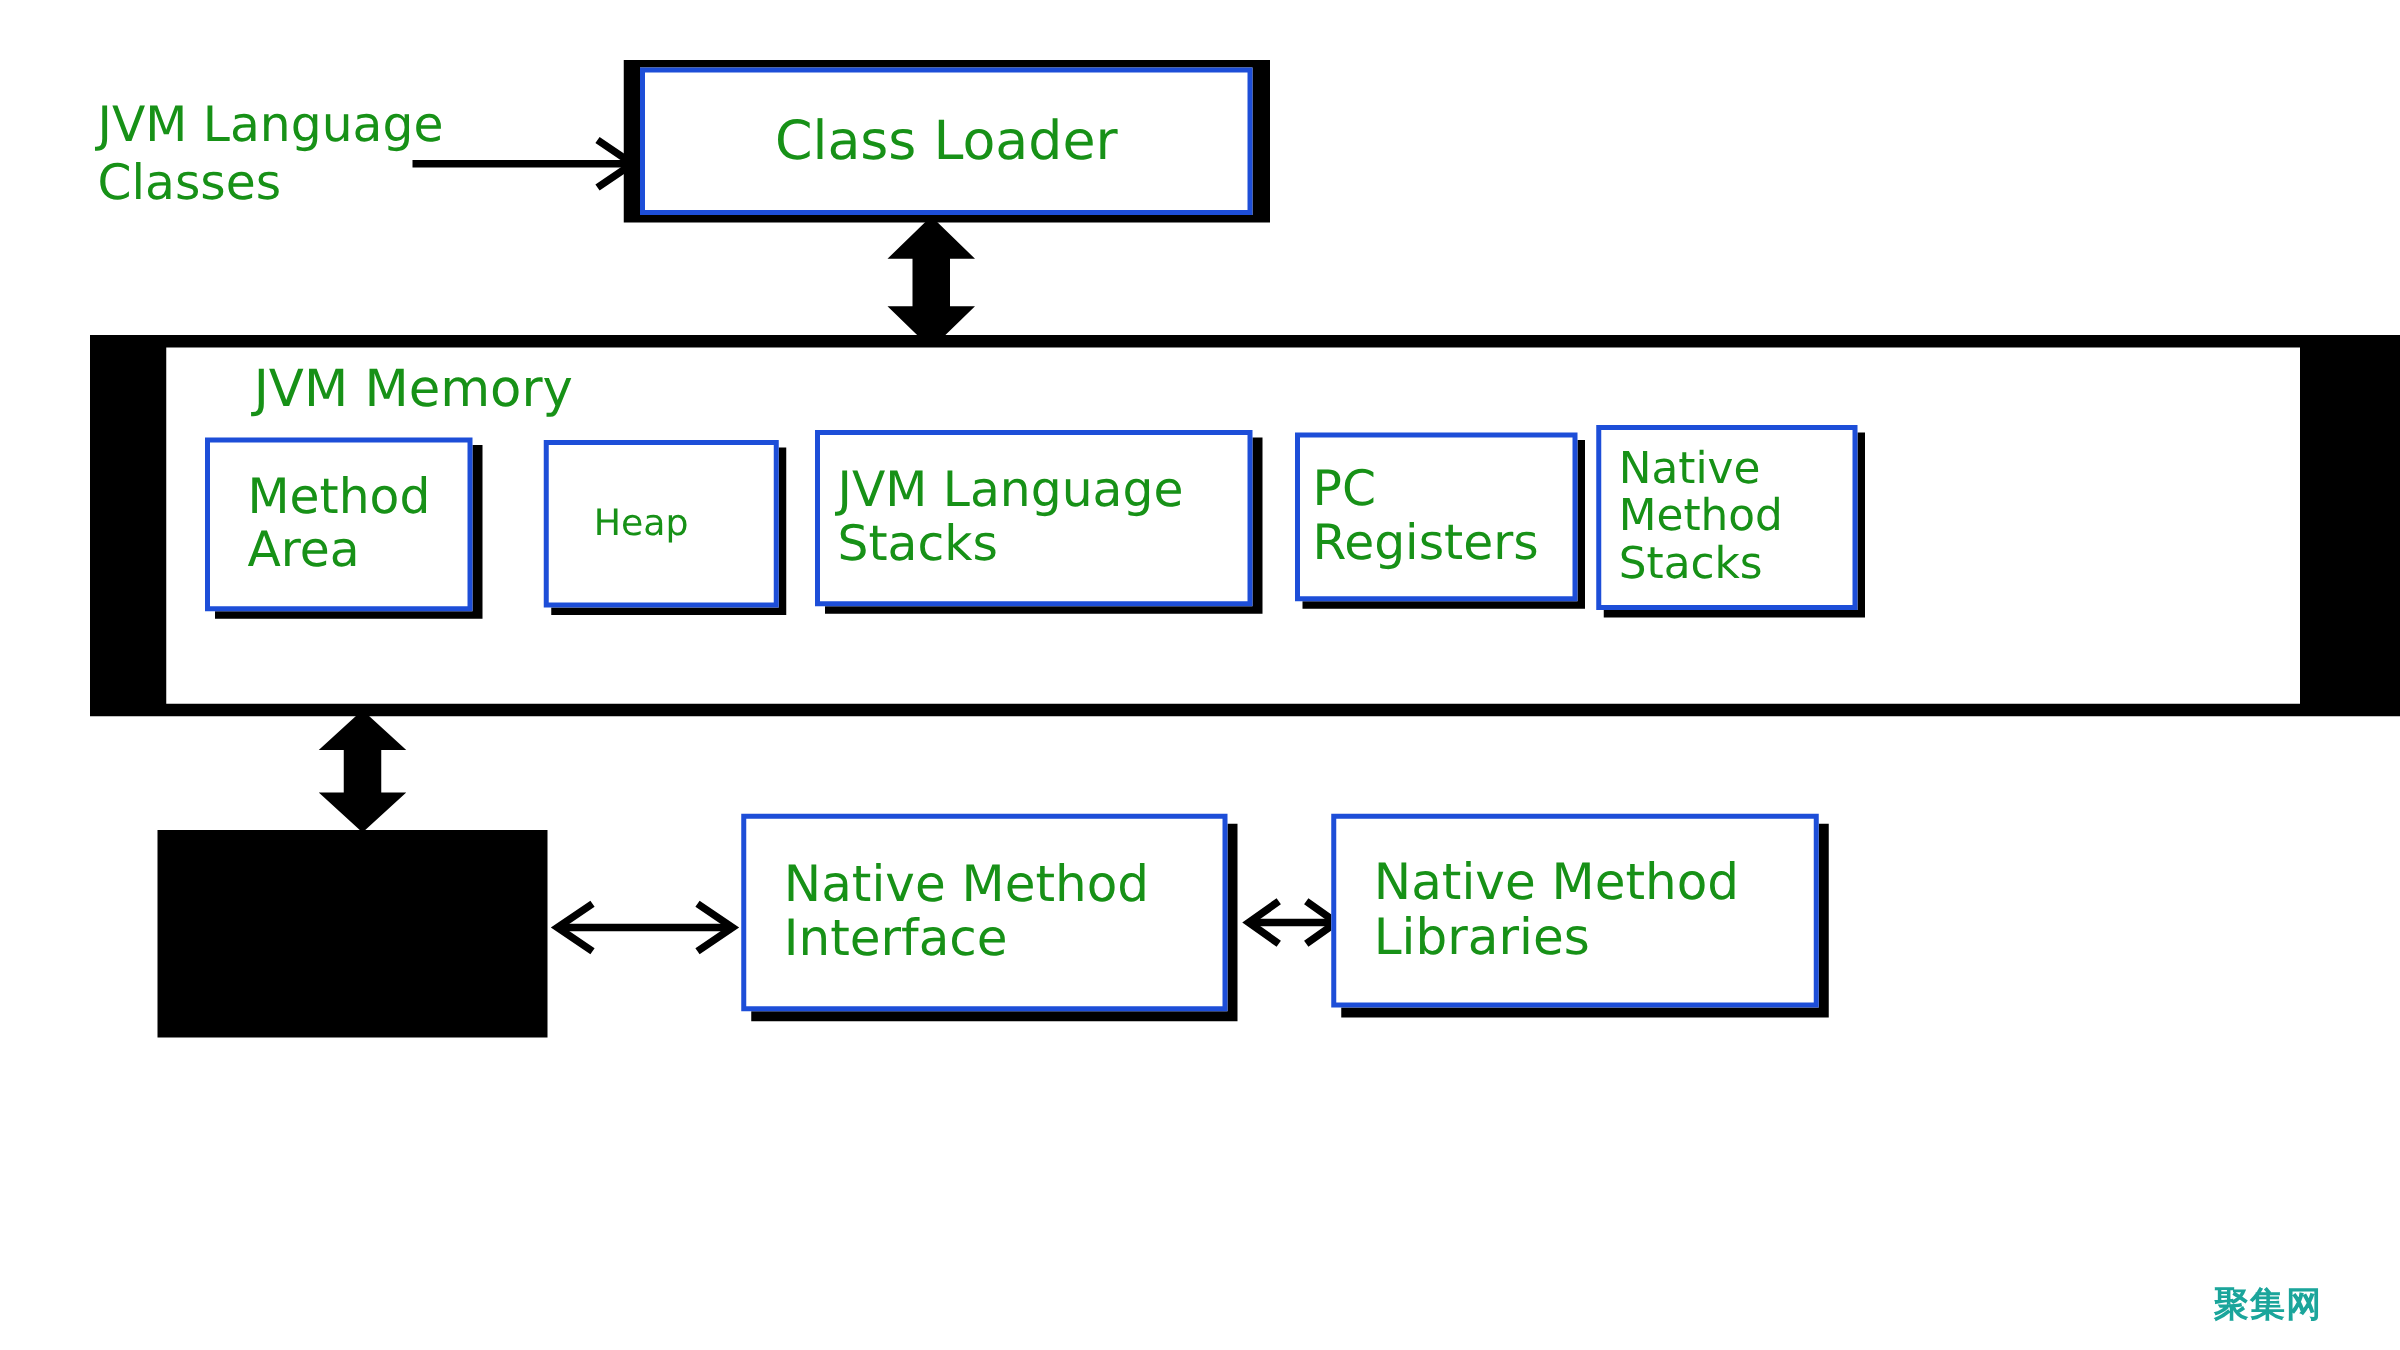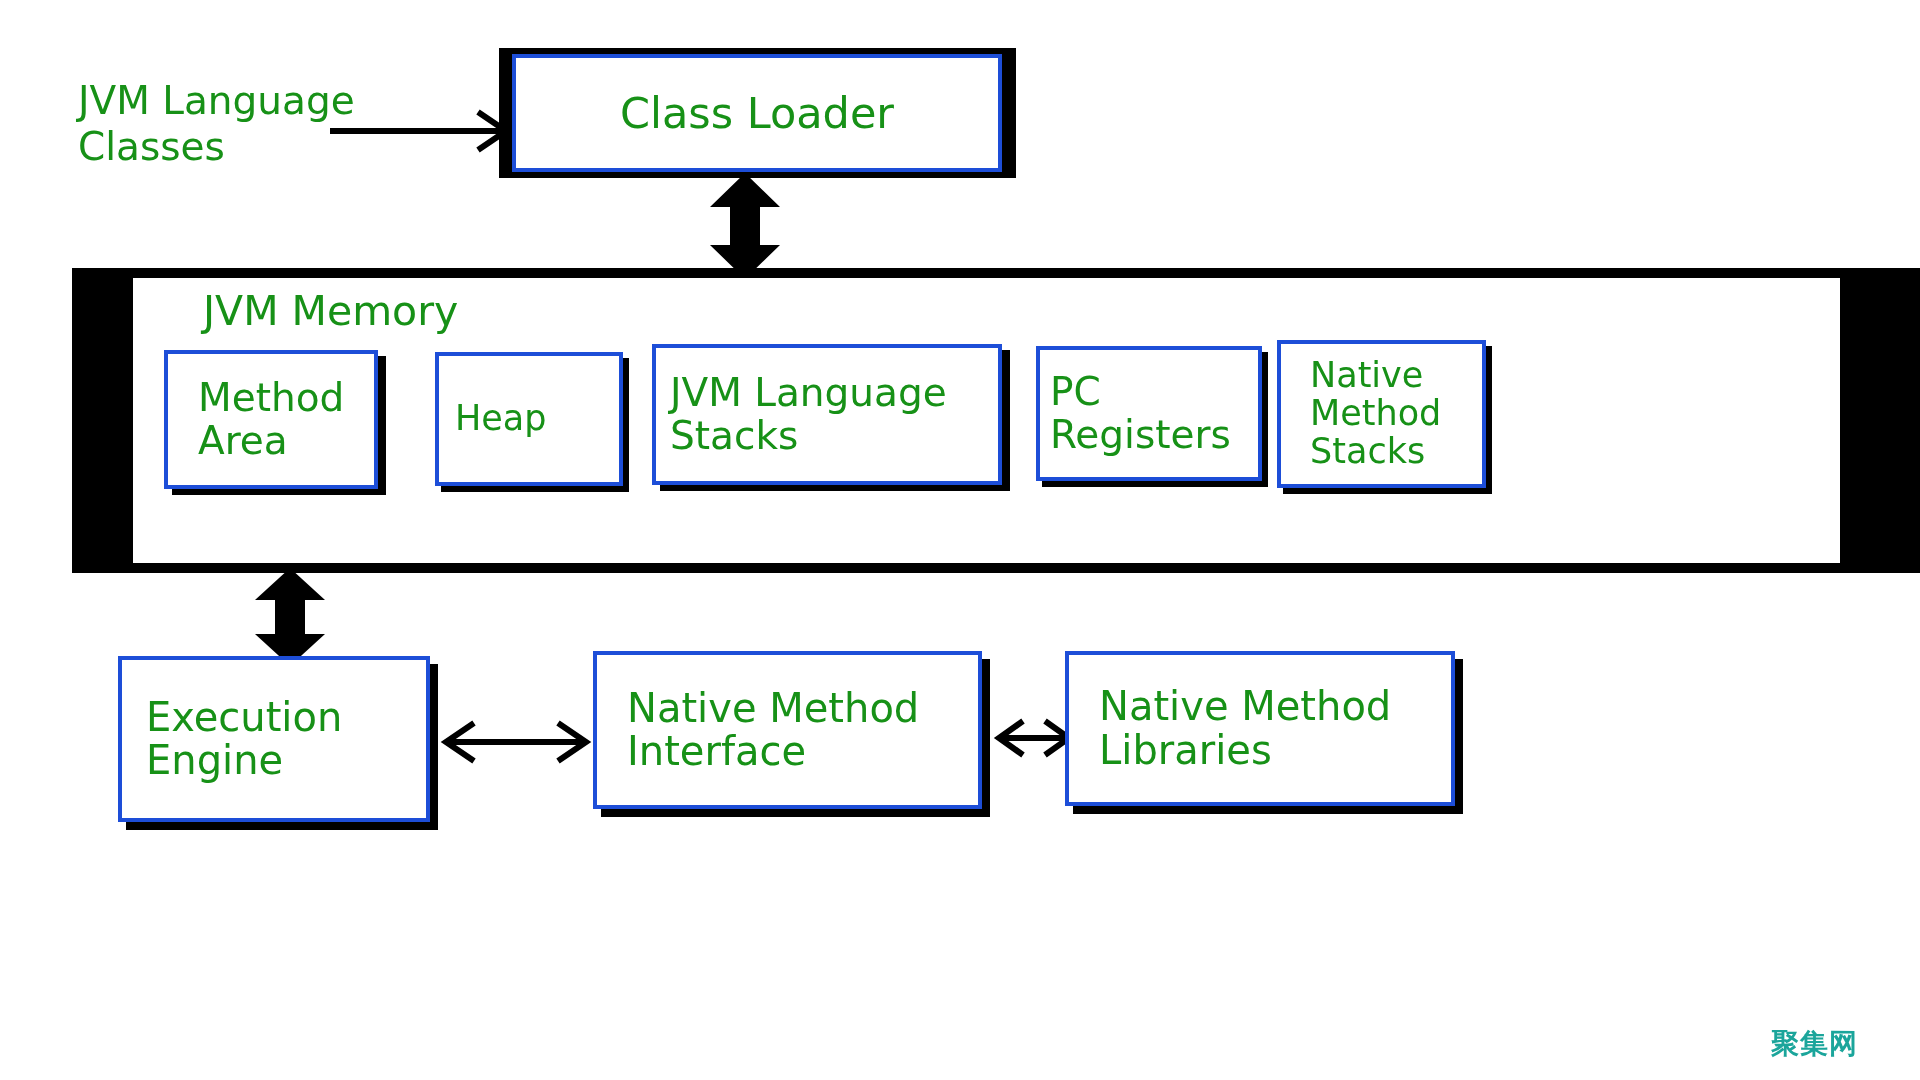--- a/index.html
+++ b/index.html
@@ -95,52 +95,48 @@
 
   <div id="jvm-memory-title" style="left:203px; top:287px; font-size:41px;">JVM Memory</div>
 
   <div class="slab" style="left:172px; top:356px; width:214px; height:139px;"></div>
   <div class="box" id="box-method-area" style="left:164px; top:350px; width:214px; height:139px; padding-left:30px; font-size:39px;">
     <span class="txt">Method
 Area</span>
   </div>
 
   <div class="slab" style="left:441px; top:358px; width:188px; height:134px;"></div>
-  <div class="box" id="box-heap" style="left:435px; top:352px; width:188px; height:134px; padding-left:16px; font-size:35px;">
+  <div class="box" id="box-heap" style="left:435px; top:352px; width:188px; height:134px; padding-left:36px; font-size:29px;">
     <span class="txt">Heap</span>
   </div>
 
   <div class="slab" style="left:660px; top:350px; width:350px; height:141px;"></div>
   <div class="box" id="box-jvm-language-stacks" style="left:652px; top:344px; width:350px; height:141px; padding-left:14px; font-size:39px;">
     <span class="txt">JVM Language
 Stacks</span>
   </div>
 
   <div class="slab" style="left:1042px; top:352px; width:226px; height:135px;"></div>
   <div class="box" id="box-pc-registers" style="left:1036px; top:346px; width:226px; height:135px; padding-left:10px; font-size:39px;">
     <span class="txt">PC
 Registers</span>
   </div>
 
   <div class="slab" style="left:1283px; top:346px; width:209px; height:148px;"></div>
-  <div class="box" id="box-native-method-stacks" style="left:1277px; top:340px; width:209px; height:148px; padding-left:29px; font-size:35px;">
+  <div class="box" id="box-native-method-stacks" style="left:1277px; top:340px; width:209px; height:148px; padding-left:14px; font-size:35px;">
     <span class="txt">Native
 Method
 Stacks</span>
   </div>
 
   <svg class="conn" style="left:245px; top:568px; width:90px; height:98px;" viewBox="0 0 90 98">
     <polygon points="45,0 80,32 60,32 60,66 80,66 45,98 10,66 30,66 30,32 10,32" fill="#000000"></polygon>
   </svg>
 
   <div class="slab" style="left:126px; top:664px; width:312px; height:166px;"></div>
-  <div class="box" id="box-execution-engine" style="left:118px; top:656px; width:312px; height:166px; padding-left:24px; font-size:40px;">
-    <span class="txt">Execution
-Engine</span>
-  </div>
 
   <svg class="conn" style="left:440px; top:718px; width:152px; height:48px;" viewBox="0 0 152 48">
     <line x1="8" y1="24" x2="144" y2="24" stroke="#000" stroke-width="6"></line>
     <polyline points="34,5 6,24 34,43" fill="none" stroke="#000" stroke-width="6"></polyline>
     <polyline points="118,5 146,24 118,43" fill="none" stroke="#000" stroke-width="6"></polyline>
   </svg>
 
   <div class="slab" style="left:601px; top:659px; width:389px; height:158px;"></div>
   <div class="box" id="box-native-method-interface" style="left:593px; top:651px; width:389px; height:158px; padding-left:30px; font-size:40px;">
     <span class="txt">Native Method

